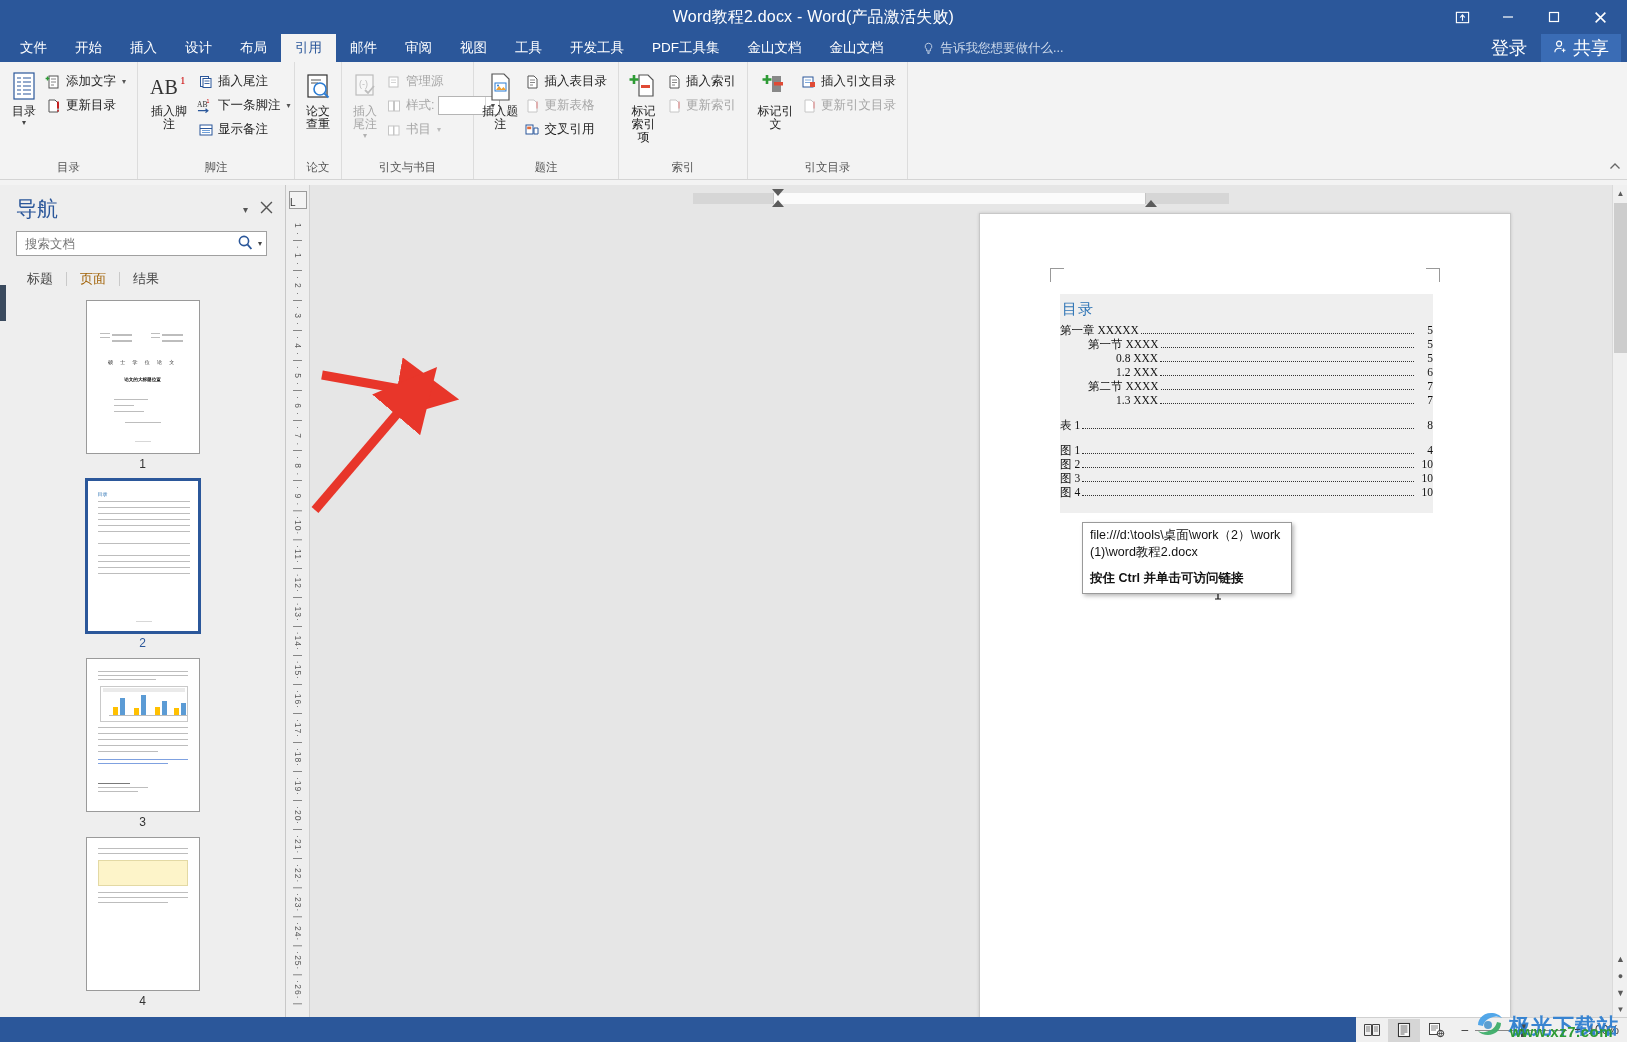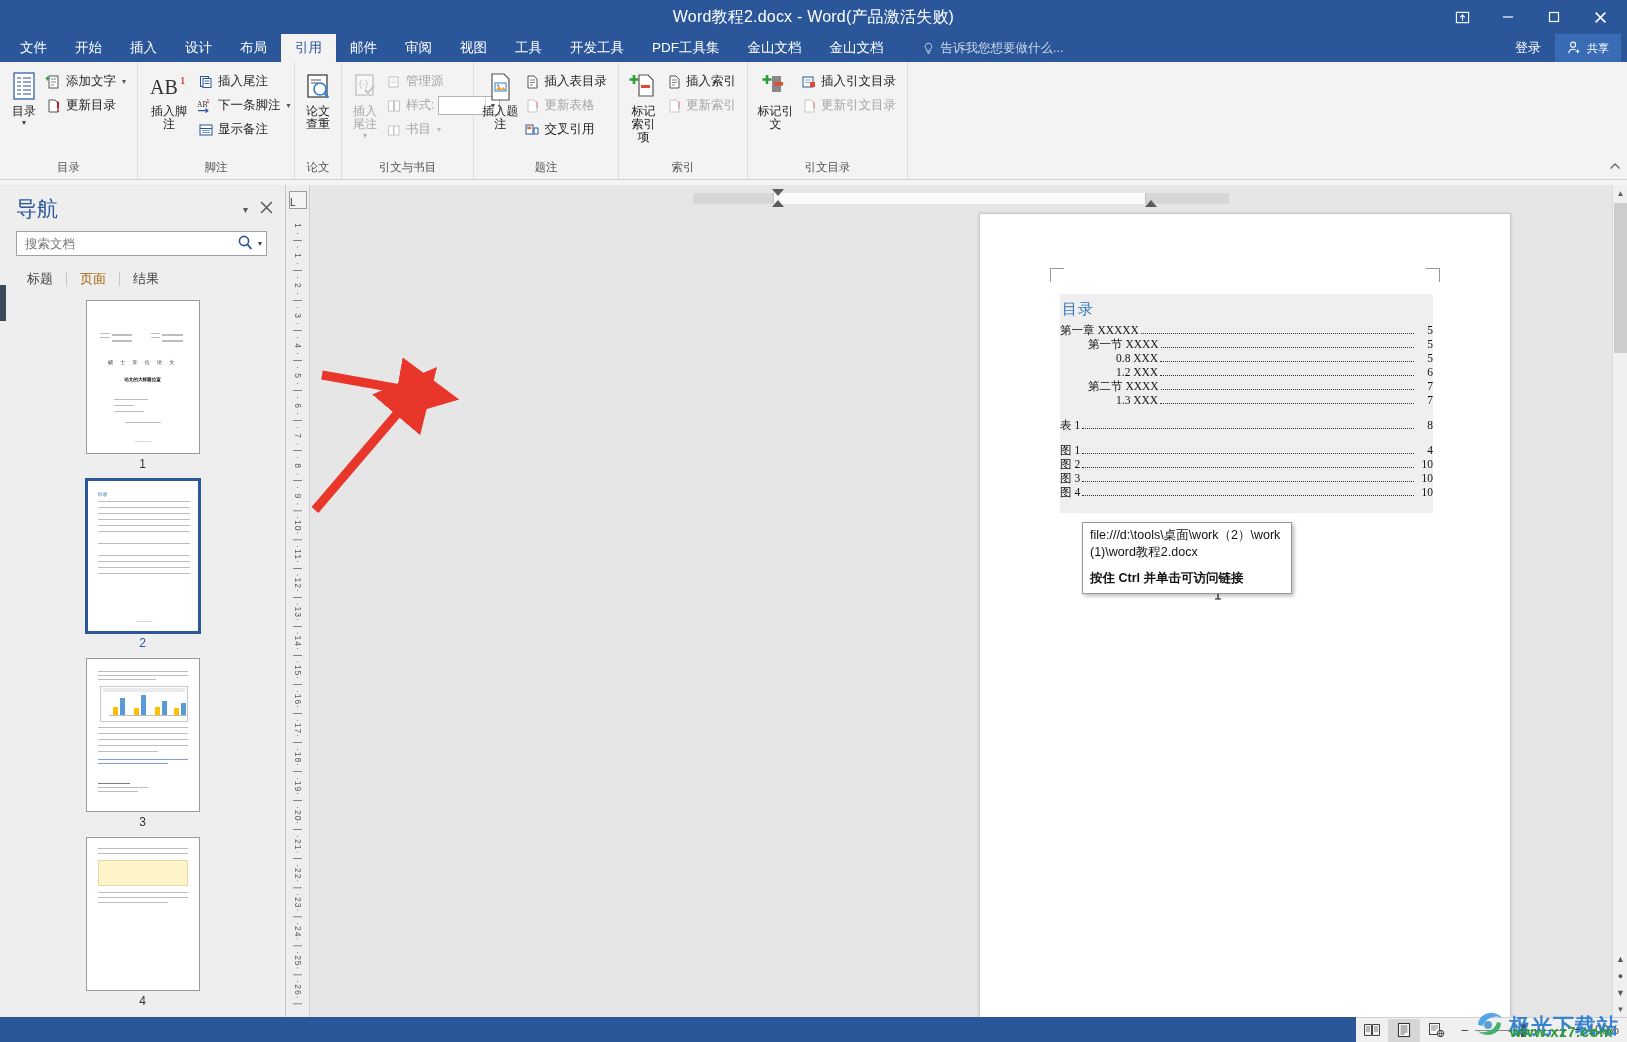--- a/index.html
+++ b/index.html
@@ -26,22 +26,22 @@
 
   
   .tabbar { height:28px; background:#2b579a; display:flex; align-items:stretch;
             position:relative; padding-left:6px; }
   .tab { padding:0 14px; display:flex; align-items:center; color:#fff; font-size:13.5px;
          height:28px; }
   .tab.active { background:#f3f3f3; color:#2b579a; }
   .tellme { display:flex; align-items:center; gap:6px; margin-left:24px; color:#cdd9ea; font-size:12.5px; }
   .bulb { width:13px; height:13px; display:inline-block; }
   .tb-right { position:absolute; right:6px; top:0; height:28px; display:flex; align-items:center; gap:0; }
-  .signin { color:#fff; font-size:13px; padding:0 14px; height:28px; display:flex; align-items:center; }
-  .share { color:#fff; font-size:11px; padding:0 12px; height:28px; display:flex; align-items:center; gap:5px; background:#3a6cb5; }
+  .signin { color:#fff; font-size:18px; padding:0 14px; height:28px; display:flex; align-items:center; }
+  .share { color:#fff; font-size:18px; padding:0 12px; height:28px; display:flex; align-items:center; gap:5px; background:#3a6cb5; }
 
   
   .ribbon { height:118px; background:#f3f3f3; display:flex; position:relative;
             border-bottom:1px solid #d4d4d4; }
   .grp { display:flex; flex-direction:column; justify-content:space-between;
          border-right:1px solid #dcdcdc; padding:4px 6px 0 6px; position:relative; }
   .grp-body { display:flex; align-items:flex-start; padding-top:2px; }
   .grp-label { text-align:center; font-size:11.5px; color:#555; padding-bottom:4px; position:relative;}
   .bigbtn { display:flex; flex-direction:column; align-items:center; width:56px; padding:2px 2px 0; }
   .bigbtn .ico { height:34px; display:flex; align-items:center; justify-content:center; }

